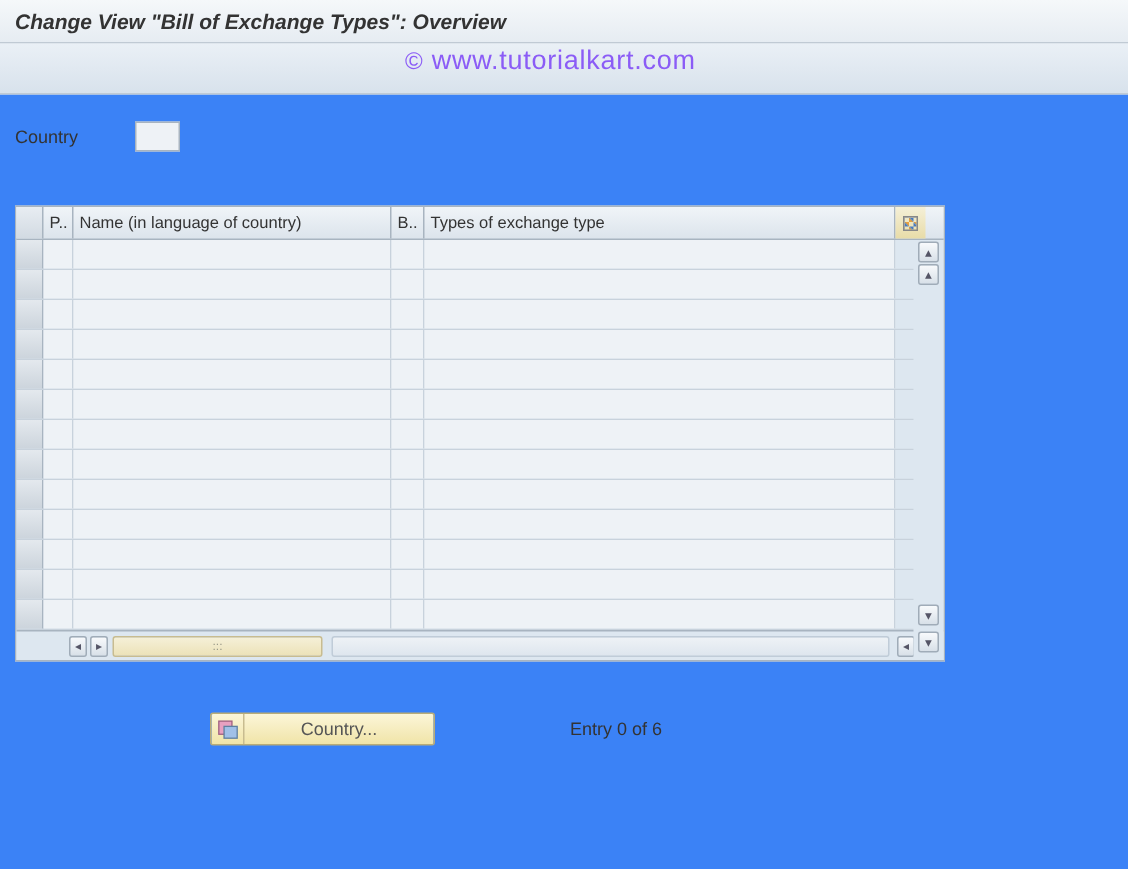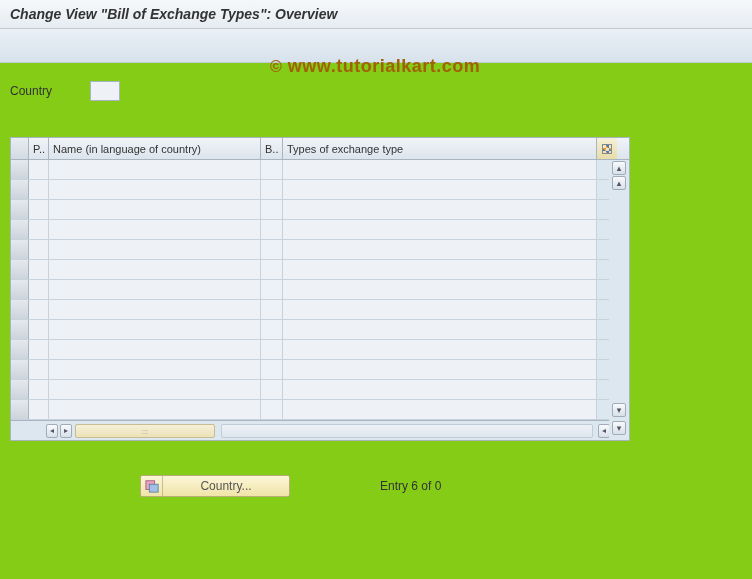--- a/index.html
+++ b/index.html
@@ -26,33 +26,32 @@
     .toolbar-strip {
       background: linear-gradient(to bottom, #eaf0f6 0%, #d8e2ec 100%);
       height: 34px;
       border-bottom: 1px solid #c0cad4;
       position: relative;
     }
     .watermark {
       position: absolute;
       top: 30px;
       left: 270px;
-      color: #a16207;
+      color: #8b5cf6;
       font-size: 18px;
-      font-weight: 700;
+      font-weight: 400;
       letter-spacing: 0.5px;
       pointer-events: none;
       z-index: 100;
-      margin-top: 26px;
     }
     .watermark .copy {
       font-size: 16px;
     }
     .content-area {
-      background: #84cc16;
+      background: #3b82f6;
       padding: 18px 10px 10px 10px;
       height: calc(100% - 62px);
     }
     .country-row {
       display: flex;
       align-items: center;
       gap: 38px;
       margin-bottom: 36px;
     }
     .country-label {
@@ -377,16 +376,16 @@
   <div class="footer-row">
     <button class="position-btn">
       <span class="ico">
         <svg viewBox="0 0 16 16">
             <rect x="1" y="2" width="10" height="10" fill="#e8a0c0" stroke="#a06080"></rect>
             <rect x="5" y="6" width="10" height="9" fill="#a0c0e8" stroke="#6080a0"></rect>
           </svg>
       </span>
       <span class="lbl">Country...</span>
     </button>
-    <span class="entry-text">Entry 6 of 0</span>
+    <span class="entry-text">Entry 0 of 6</span>
   </div>
 
 </div>
 
 </body></html>

